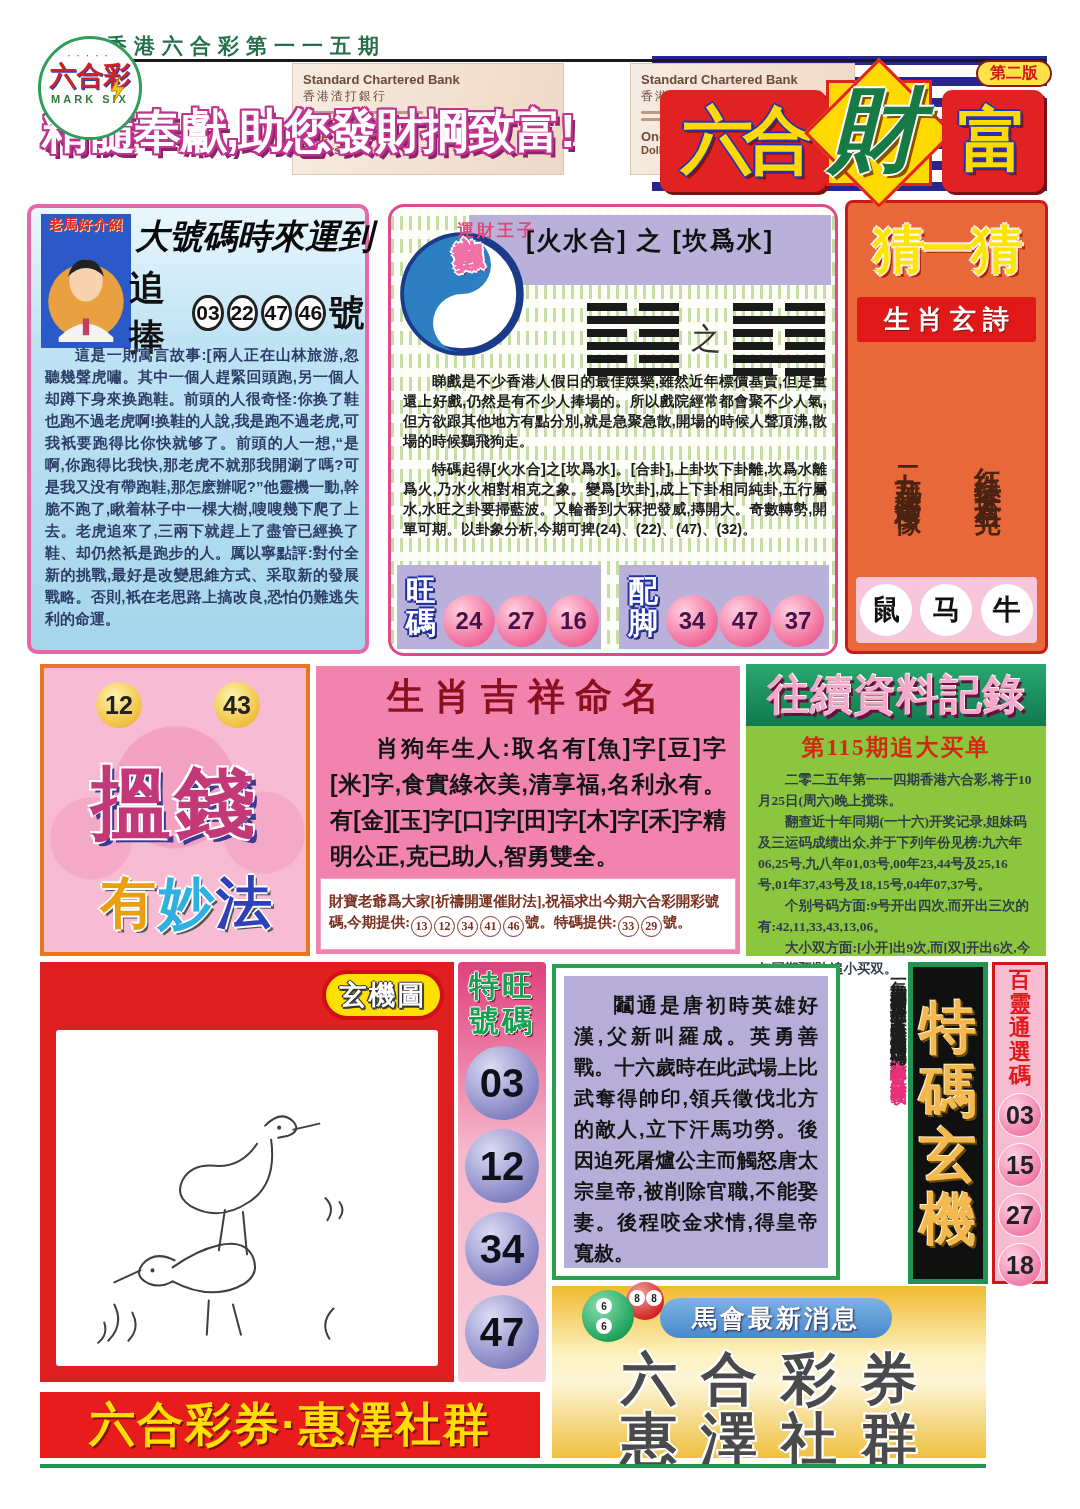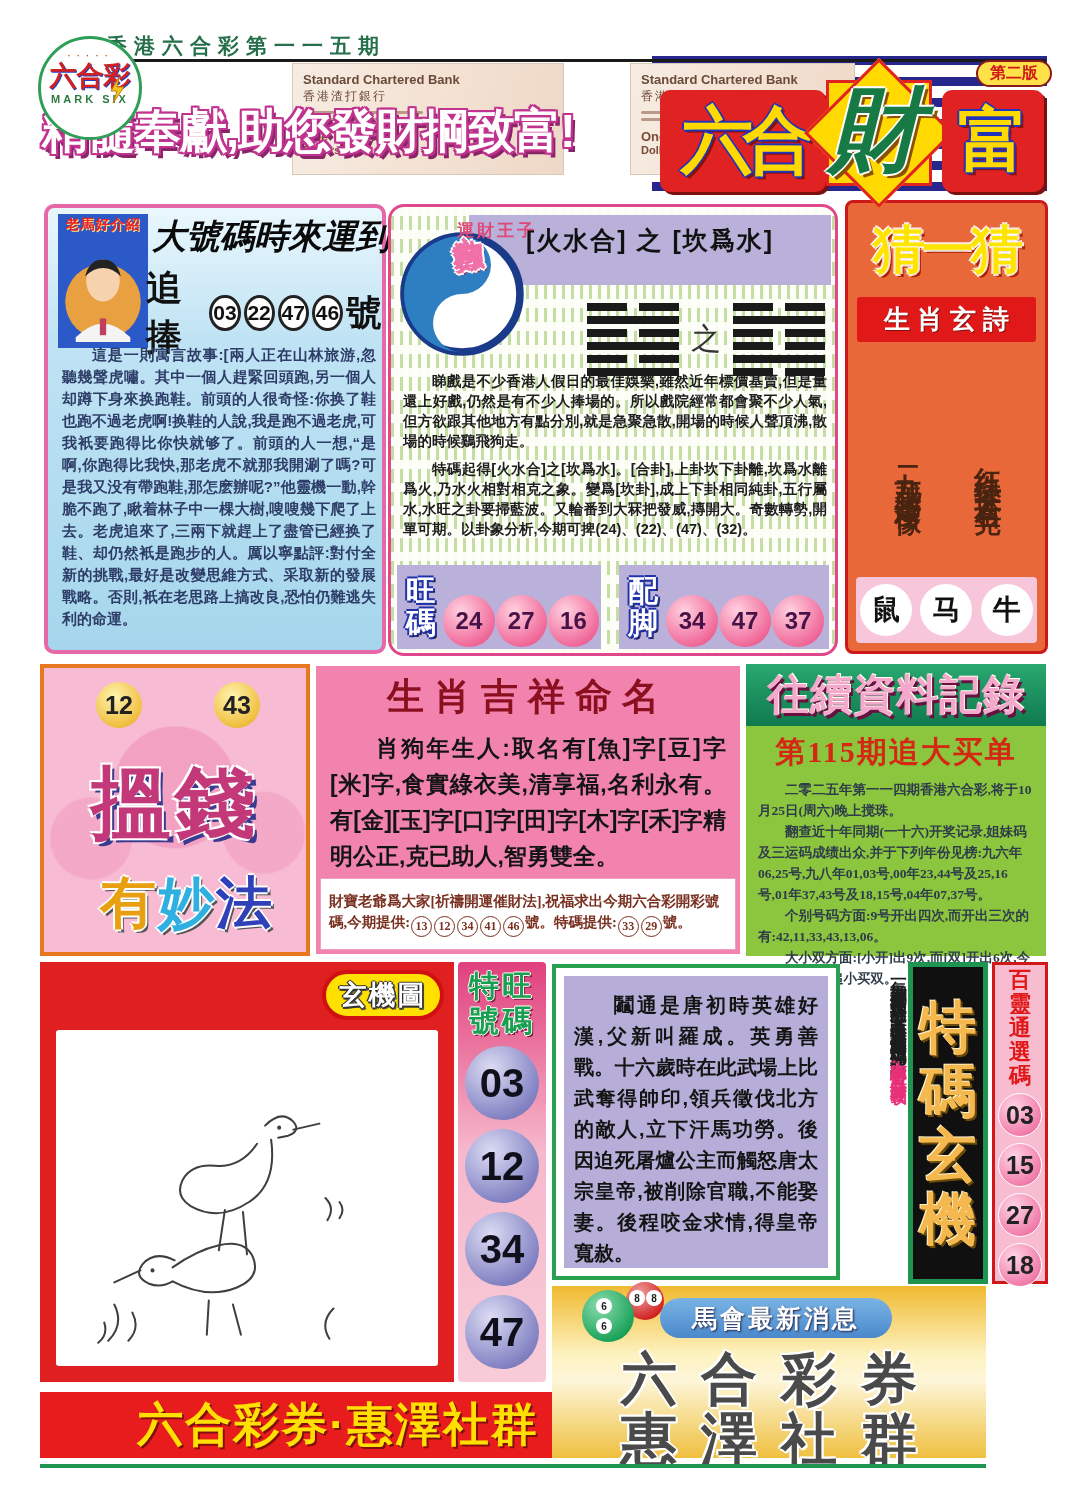--- a/index.html
+++ b/index.html
@@ -47,21 +47,21 @@
     background:#ffd900;border:3px solid #e02222;}
   .mh-star::after{transform:rotate(45deg);}
   .mh-cai{position:relative;z-index:2;font-size:92px;font-weight:900;font-style:italic;color:#177a45;
     text-shadow:-2px 0 #fff,2px 0 #fff,0 -2px #fff,0 2px #fff,4px 4px 0 #8a5200;}
   .mh-fu{left:282px;top:28px;width:102px;height:102px;font-size:70px;font-weight:900;color:#ffd900;
     text-shadow:-2px 0 #2233bb,2px 0 #2233bb,0 -2px #2233bb,0 2px #2233bb,3px 3px 0 #881100;}
   .edition-badge{position:absolute;right:-4px;top:-2px;z-index:9;background:#ffe24a;border:2px solid #8a1a1a;
     color:#d01818;font-weight:700;font-size:16px;padding:1px 12px;border-radius:14px;}
 
   
-  .intro-panel{position:absolute;left:44px;top:204px;width:342px;height:450px;box-sizing:border-box;
+  .intro-panel{position:absolute;left:27px;top:204px;width:342px;height:450px;box-sizing:border-box;
     border:4px solid #e668a8;border-radius:10px;
     background:linear-gradient(180deg,#eaf7fd,#bfe3f4 30%,#a6d6ec);}
   .intro-label{position:absolute;left:10px;top:6px;width:90px;height:130px;background:#2b59c8;padding:2px 0;}
   .intro-label-text{color:#ee2222;font-weight:900;font-size:14px;text-align:center;letter-spacing:1px;
     text-shadow:1px 1px 0 #ffe28a;}
   .intro-headline{position:absolute;left:104px;top:6px;width:236px;white-space:nowrap;
     font-family:"Liberation Serif",serif;font-style:italic;font-weight:900;font-size:34px;color:#0a0a0a;}
   .intro-chase{position:absolute;left:98px;top:56px;display:flex;align-items:center;gap:3px;}
   .chase-word{font-family:"Liberation Serif",serif;font-size:36px;font-weight:900;color:#111;}
   .chase-ball{width:36px;height:36px;border:3px solid #222;border-radius:50%;background:#fff;box-sizing:border-box;
@@ -141,21 +141,21 @@
   .naming-note{position:absolute;left:4px;right:4px;bottom:4px;background:#fff;border:1px solid #f0a0c0;
     padding:12px 8px;font-family:"Liberation Serif",serif;font-size:14.5px;font-weight:700;color:#7a3020;line-height:21px;}
   .circ{display:inline-flex;width:19px;height:19px;border:1.5px solid #7a3020;border-radius:50%;
     align-items:center;justify-content:center;font-size:12px;margin:0 1px;vertical-align:-3px;}
 
   .records-panel{position:absolute;left:746px;top:664px;width:300px;height:292px;}
   .records-header{height:62px;background:linear-gradient(180deg,#2aa870,#0f7a4e);display:flex;align-items:center;
     justify-content:center;font-size:42px;font-weight:900;color:#f4a8cc;letter-spacing:1px;
     text-shadow:1px -1px 0 #ffe,3px 3px 0 #6a1040;}
   .records-body{position:absolute;left:0;right:0;top:62px;bottom:0;background:#8cc63e;padding:4px 12px;box-sizing:border-box;}
-  .records-title{text-align:center;font-family:"Liberation Serif",serif;font-size:30px;font-weight:700;
+  .records-title{text-align:center;font-family:"Liberation Serif",serif;font-size:23px;font-weight:700;
     color:#d42814;letter-spacing:2px;margin:2px 0 6px;}
   .records-para{font-family:"Liberation Serif",serif;font-size:13.5px;line-height:21px;color:#2e3d49;
     font-weight:600;text-indent:2em;margin:0;}
 
   
   .mystery-panel{position:absolute;left:40px;top:962px;width:414px;height:420px;background:#e02020;}
   .mystery-badge{position:absolute;right:10px;top:8px;width:122px;height:50px;background:#ffe000;
     border:4px solid #d01010;border-radius:26px;display:flex;align-items:center;justify-content:center;
     font-size:27px;font-weight:900;letter-spacing:2px;color:#fff;box-sizing:border-box;
     text-shadow:-1.5px 0 #333,1.5px 0 #333,0 -1.5px #333,0 1.5px #333,2px 2px 0 #555;}
@@ -186,21 +186,21 @@
 
   .bailing-panel{position:absolute;left:992px;top:962px;width:56px;height:322px;box-sizing:border-box;
     background:#f8bcd0;border:3px solid #d01818;}
   .bailing-title{margin:3px auto 0;width:26px;text-align:center;font-size:22px;font-weight:900;color:#e01818;line-height:24px;}
   .bailing-balls{display:flex;flex-direction:column;align-items:center;gap:6px;margin-top:5px;}
   .b-ball{width:44px;height:44px;border-radius:50%;border:1px solid #fff;box-sizing:border-box;
     display:flex;align-items:center;justify-content:center;font-size:25px;font-weight:900;color:#222;
     background:radial-gradient(circle at 35% 30%,#ffd4e4,#f078a8 75%,#e8589a);}
 
   .bottom-left-banner{position:absolute;left:40px;top:1392px;width:500px;height:66px;background:#e81c1c;
-    display:flex;align-items:center;justify-content:center;padding-left:48px;}
+    display:flex;align-items:center;justify-content:center;}
   .bottom-left-banner span{font-size:46px;font-weight:900;color:#ffe000;letter-spacing:2px;white-space:nowrap;
     text-shadow:2px 2px 0 #801010;}
 
   .news-panel{position:absolute;left:552px;top:1286px;width:434px;height:172px;
     background:linear-gradient(180deg,#f0ba30,#fdf2c0 40%,#fdf6d8 55%,#efc040);}
   .news-pill{position:absolute;left:108px;top:12px;width:232px;height:40px;border-radius:20px;
     background:linear-gradient(180deg,#7ab4e4,#4a88cc);display:flex;align-items:center;justify-content:center;
     color:#fff;font-size:25px;font-weight:900;letter-spacing:3px;text-shadow:1px 1px 2px #224;}
   .nb-green{position:absolute;left:30px;top:4px;width:52px;height:52px;border-radius:50%;
     background:radial-gradient(circle at 35% 30%,#8adcac,#18a058 75%,#0c7840);z-index:2;}

